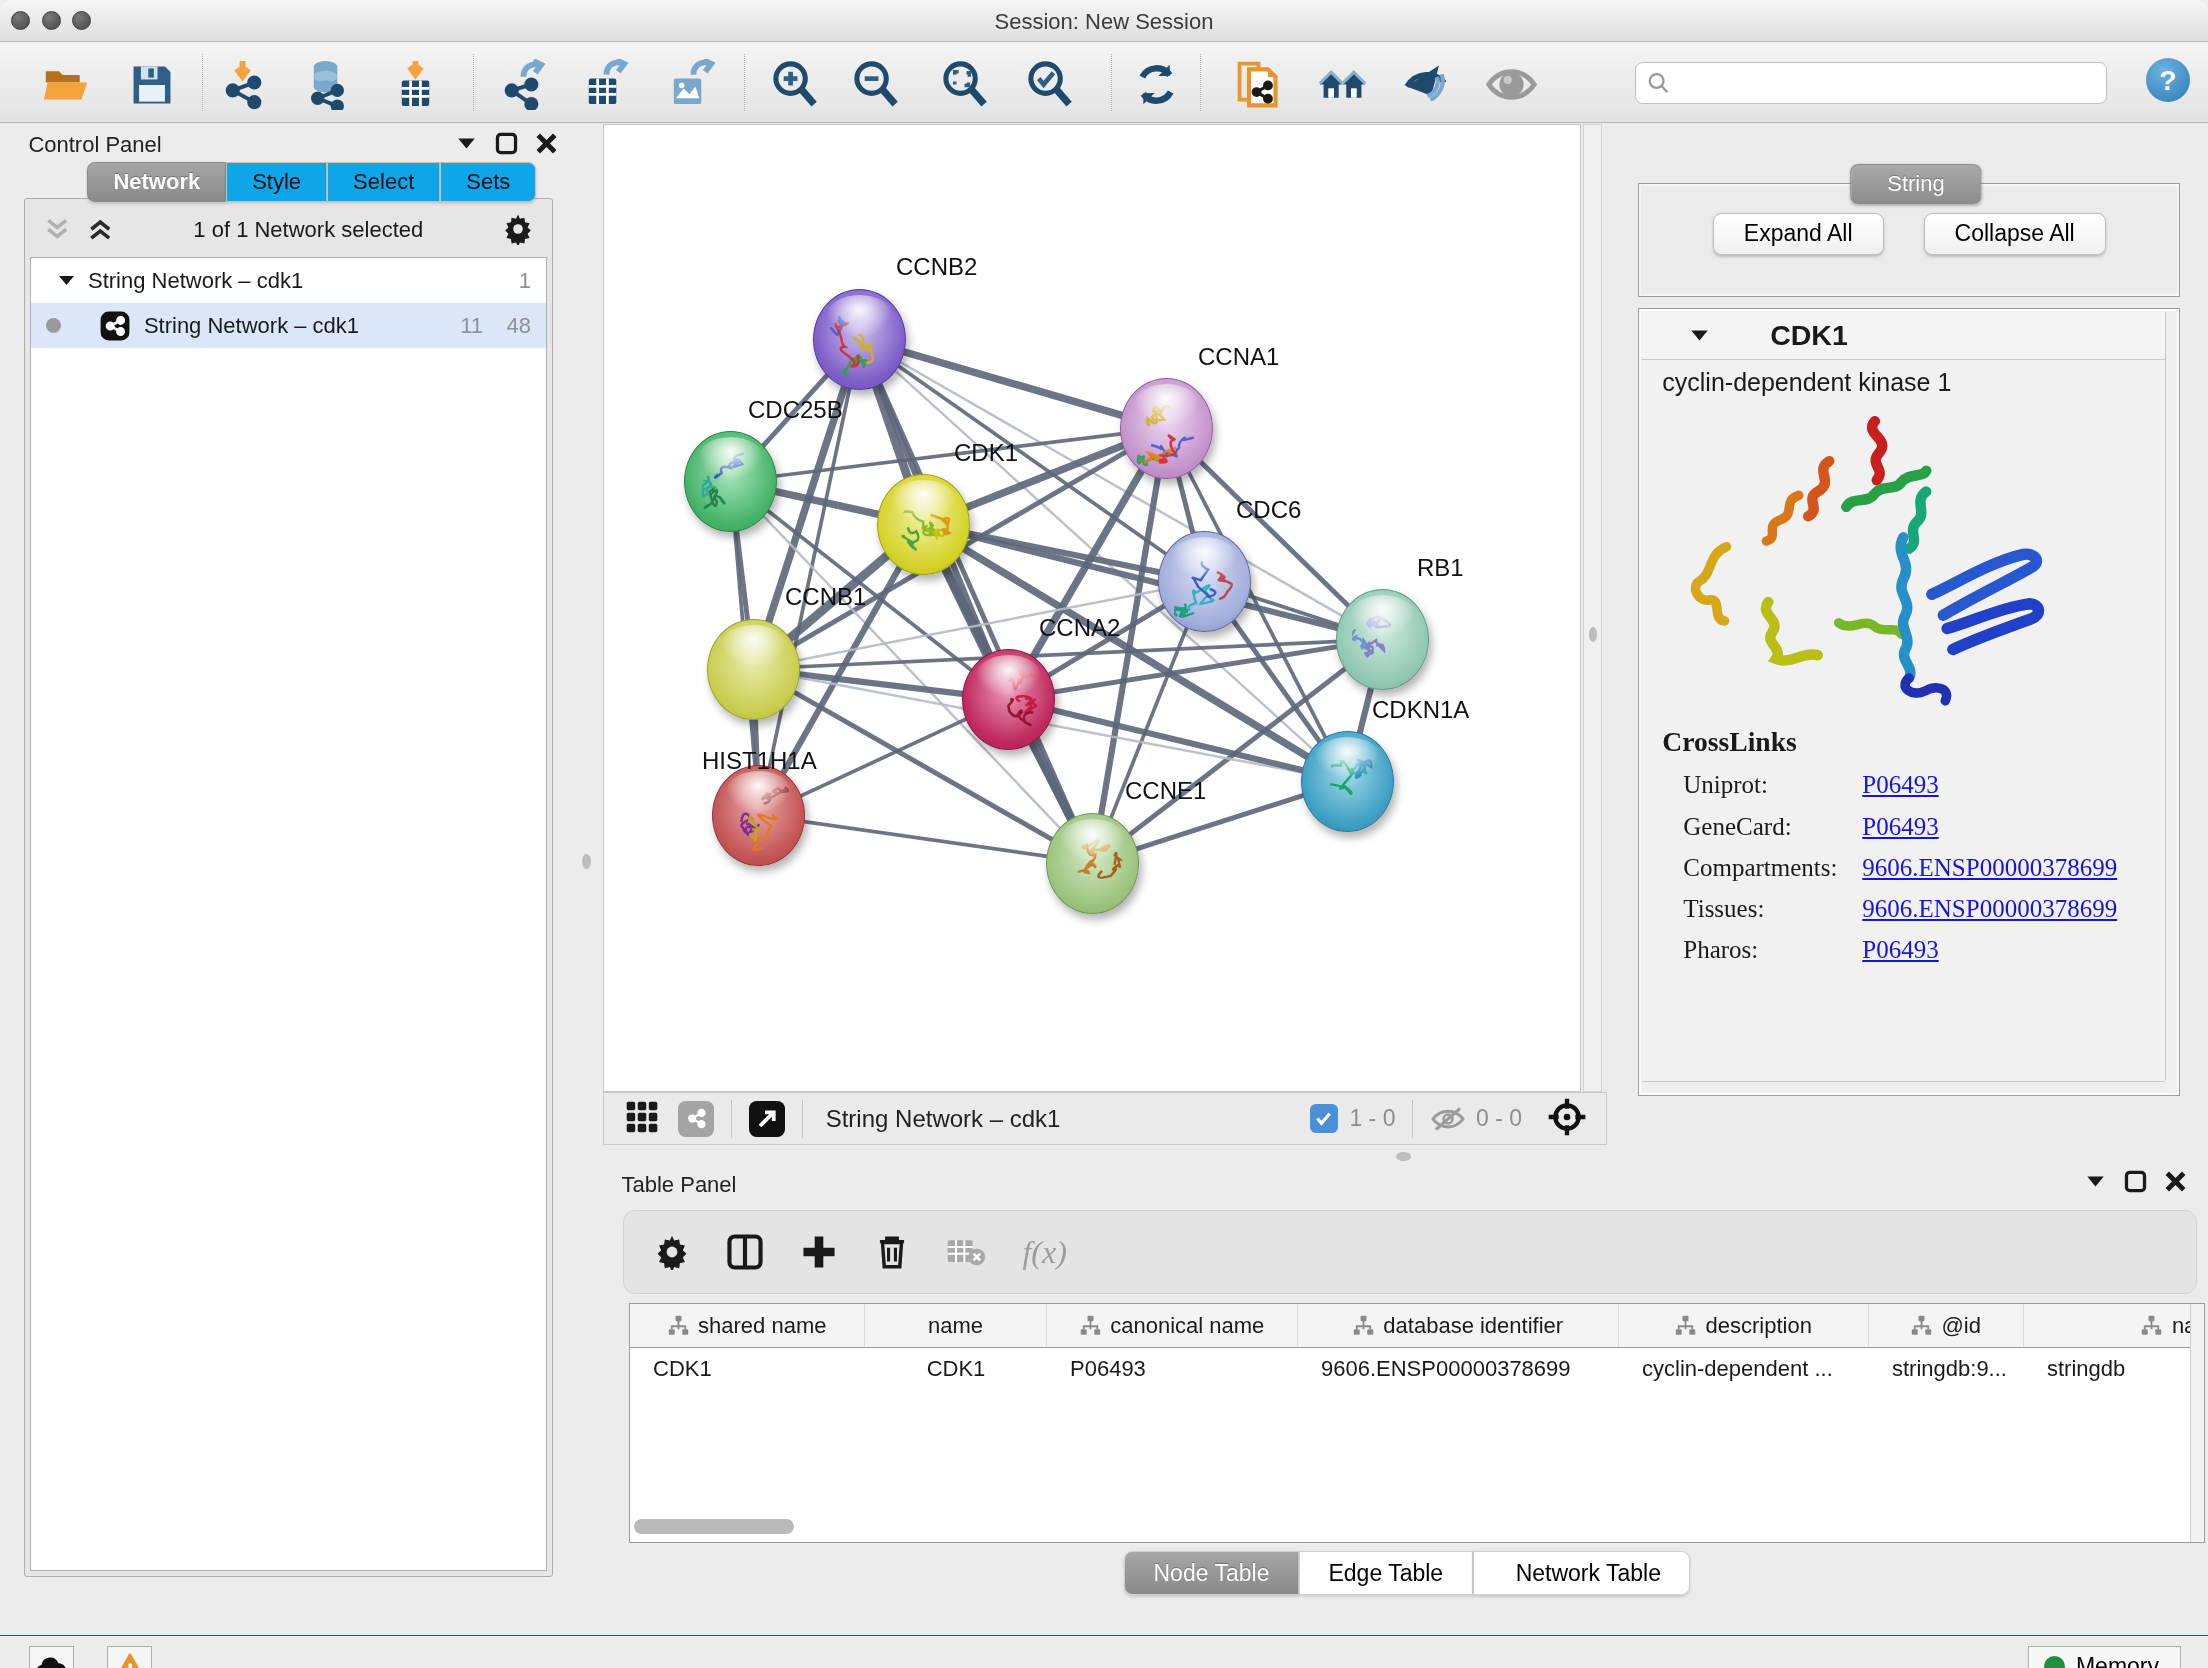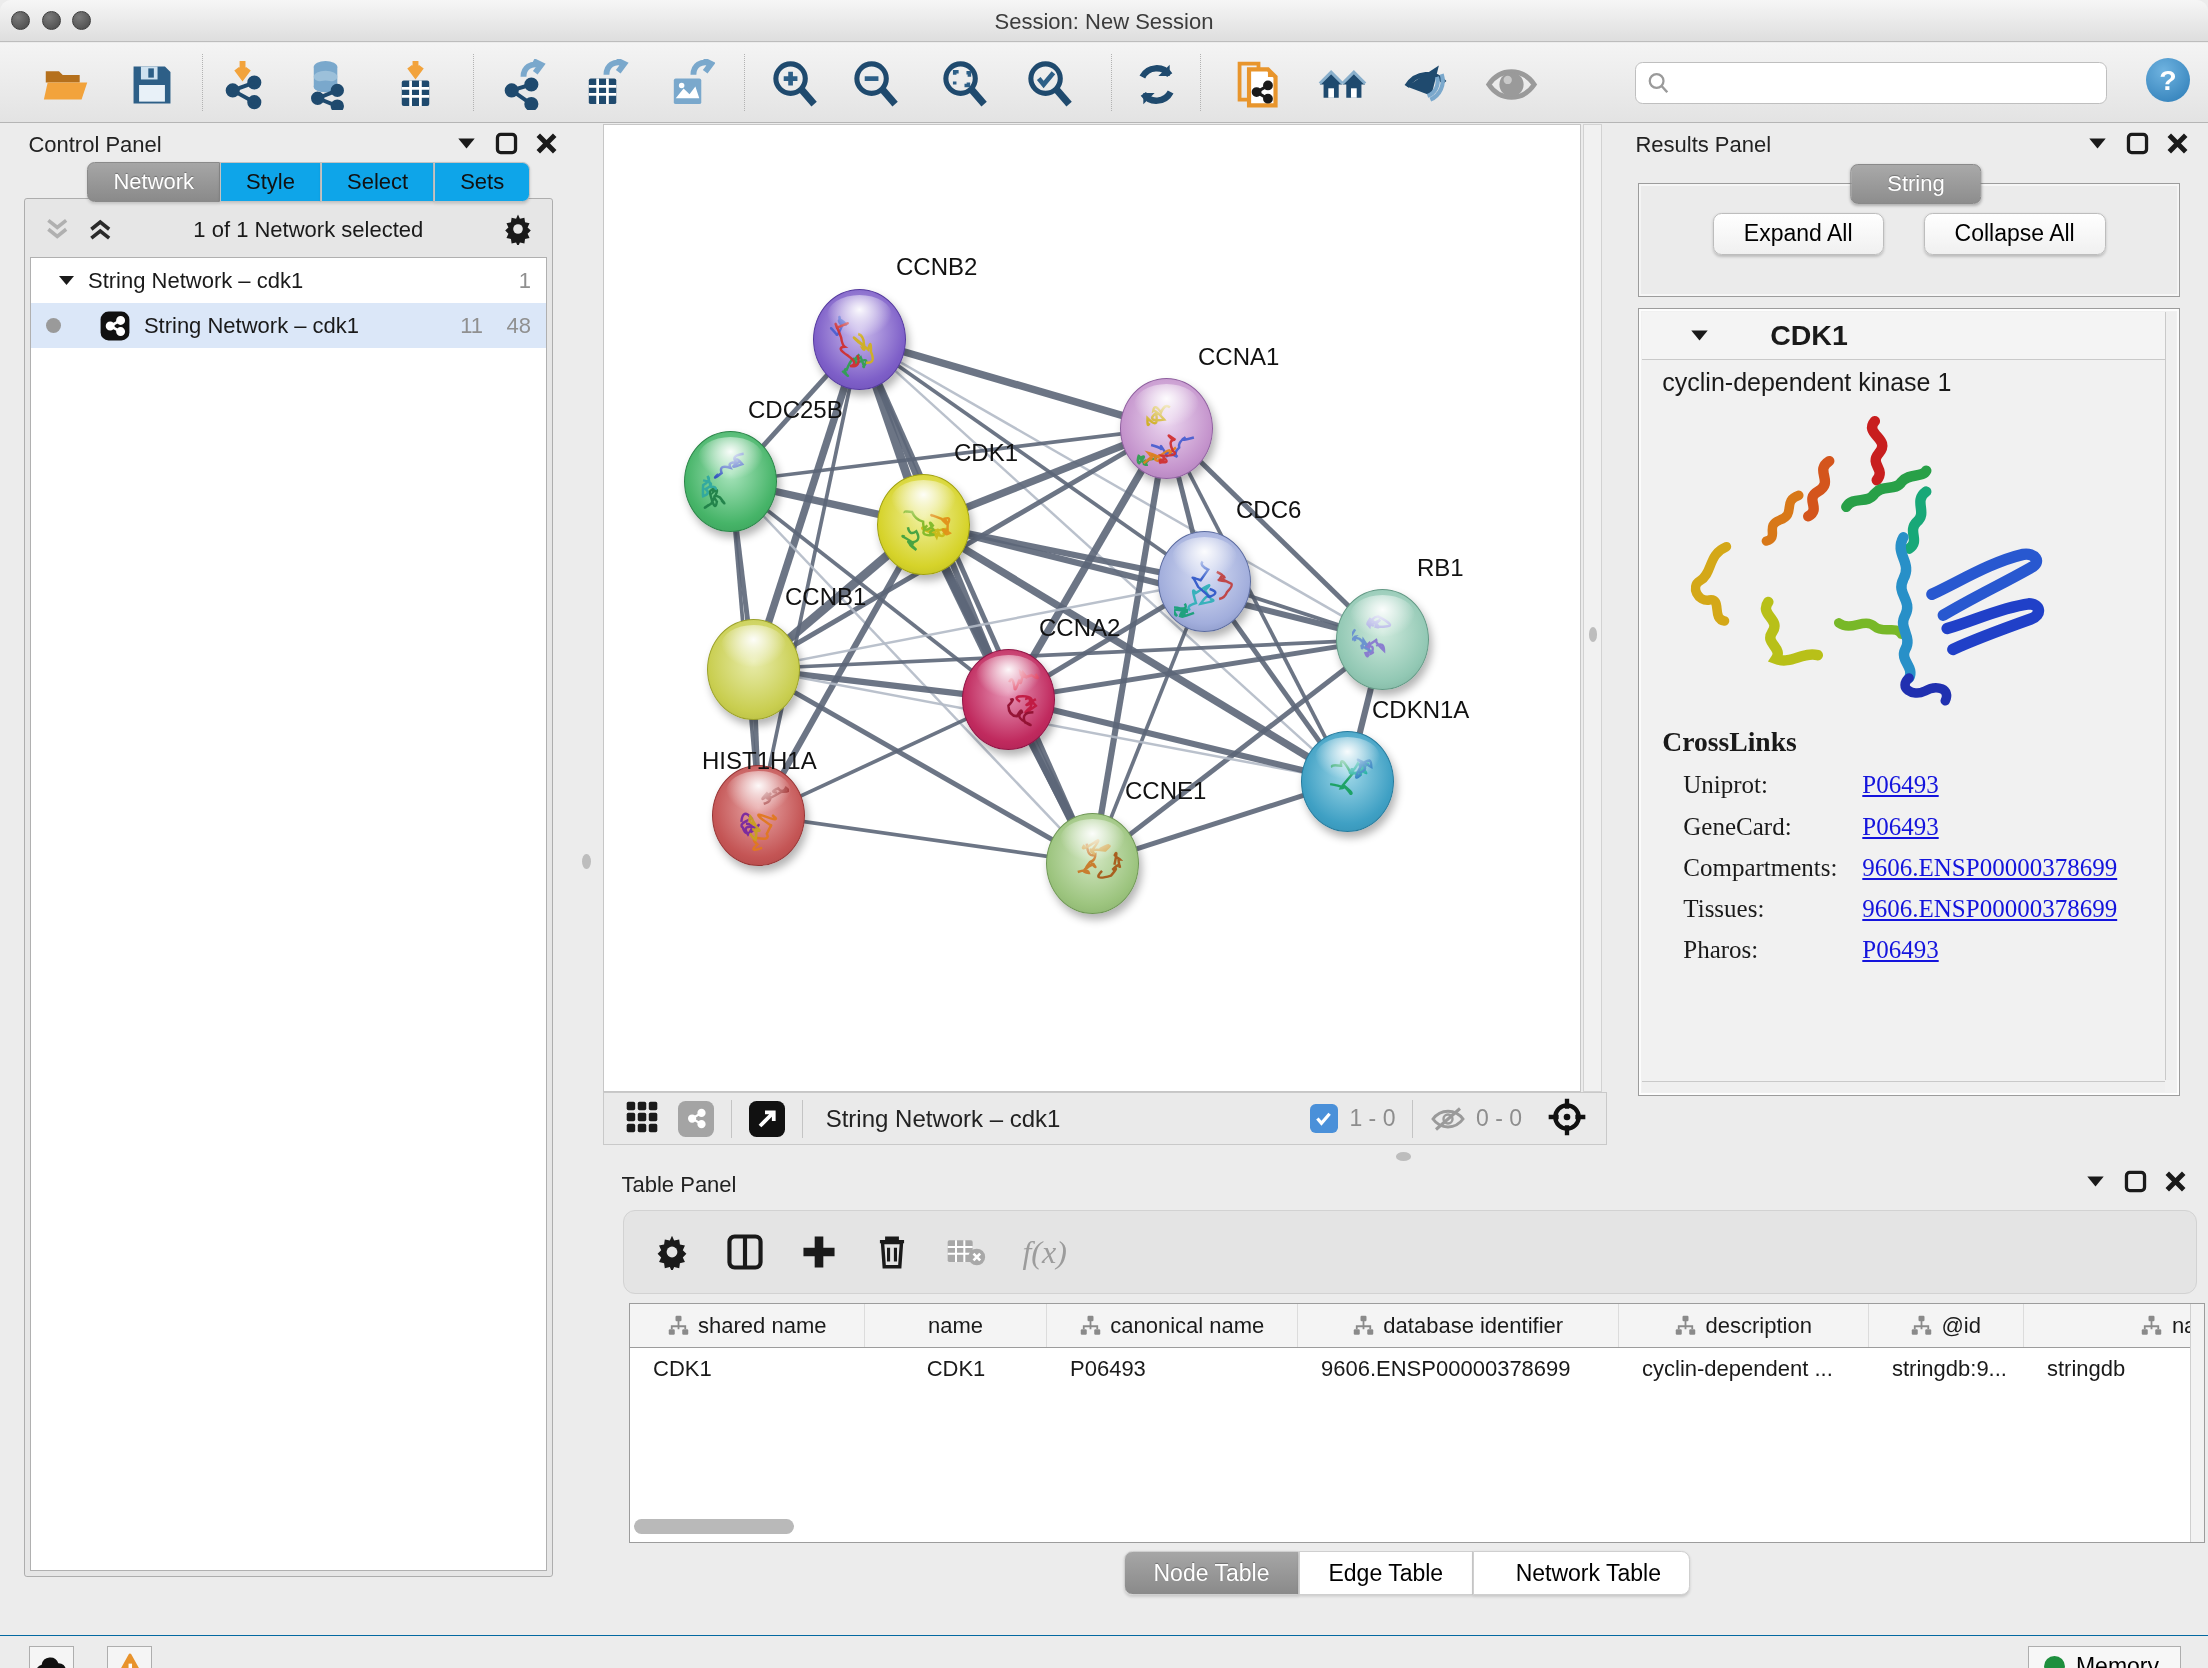--- a/index.html
+++ b/index.html
@@ -34,21 +34,21 @@
   .ph-icons { position:absolute; top:5.7px; display:flex; gap:17px; align-items:center; }
   .ph-icons .phb { background:none; border:none; cursor:pointer; display:flex; align-items:center; }
 
   
   .control-panel { position:absolute; left:11.4px; top:126px; width:552px; height:1453px; }
   .cp-box { position:absolute; left:12.4px; top:72px; width:529px; height:1379px;
     border:1px solid #adadad; background:#e6e6e6; border-radius:2.9px; }
   .tabs-row { position:absolute; left:76px; top:36px; display:flex; z-index:3; }
   .seg-tab { height:40px; padding:0 25px; font-size:22px; border:1px solid #c3c3c3; background:#0ea5e9;
     color:#111; cursor:pointer; box-shadow:0 1.9px 2.9px rgba(0,0,0,.15); }
-  .seg-tab:first-child { border-radius:7.6px 0 0 7.6px; }
+  .seg-tab:first-child { border-radius:7.6px 0 0 7.6px;font-weight:bold; }
   .seg-tab:last-child { border-radius:0 7.6px 7.6px 0; }
   .seg-tab.selected { background:linear-gradient(#a6a6a6,#8a8a8a); color:#fff; border-color:#8a8a8a;
     text-shadow:0 -1px 1px rgba(0,0,0,.3); }
   .chev-bar { position:absolute; left:4.8px; top:4.8px; right:4.8px; height:53px; display:flex; align-items:center; }
   .chev-bar .summary { flex:1; text-align:center; font-size:22px; }
   .list-box { position:absolute; left:4.8px; top:58px; right:4.8px; bottom:4.8px; background:#fff;
     border:1px solid #b0b0b0; }
   .tree-row { position:relative; height:45px; display:flex; align-items:center; font-size:22px; }
   .tree-row.selected { background:#dbe7f8; }
   .tree-num { color:#909090; font-size:22px; }
@@ -602,40 +602,20 @@
         <svg width="40" height="40" viewBox="0 0 24 24">
             <circle cx="12" cy="12" r="7" fill="none" stroke="#111" stroke-width="2.6"></circle>
             <path d="M12 1 v6 M12 17 v6 M1 12 h6 M17 12 h6" stroke="#111" stroke-width="2.6"></path>
             <circle cx="12" cy="12" r="2" fill="#111"></circle>
           </svg>
       </button>
     </div>
   </div>
 
   <div class="results-panel">
-    <div style="position:relative; height:38px;">
-      <span class="panel-title" style="position:absolute; left:11.4px; top:5.7px;">Results Panel</span>
-      <div class="ph-icons" style="right:19px;">
-        <button class="phb">
-            <svg width="23" height="23" viewBox="0 0 14 14">
-              <path d="M2 4 l5 6 5-6z" fill="#1a1a1a"></path>
-            </svg>
-          </button>
-        <button class="phb">
-            <svg width="23" height="23" viewBox="0 0 14 14">
-              <rect x="1.5" y="1.5" width="11" height="11" rx="2" fill="none" stroke="#1a1a1a" stroke-width="2"></rect>
-            </svg>
-          </button>
-        <button class="phb">
-            <svg width="23" height="23" viewBox="0 0 14 14">
-              <path d="M2 2 L12 12 M12 2 L2 12" stroke="#1a1a1a" stroke-width="3"></path>
-            </svg>
-          </button>
-      </div>
-    </div>
     <button class="string-tab">String</button>
     <div class="rp-outer">
       <div class="rp-buttons">
         <button class="rp-btn">Expand All</button>
         <button class="rp-btn">Collapse All</button>
       </div>
     </div>
     <div class="rp-section">
       <div class="rp-sec-header">
         <svg width="23" height="23" viewBox="0 0 14 14" style="margin-left:46px;">

